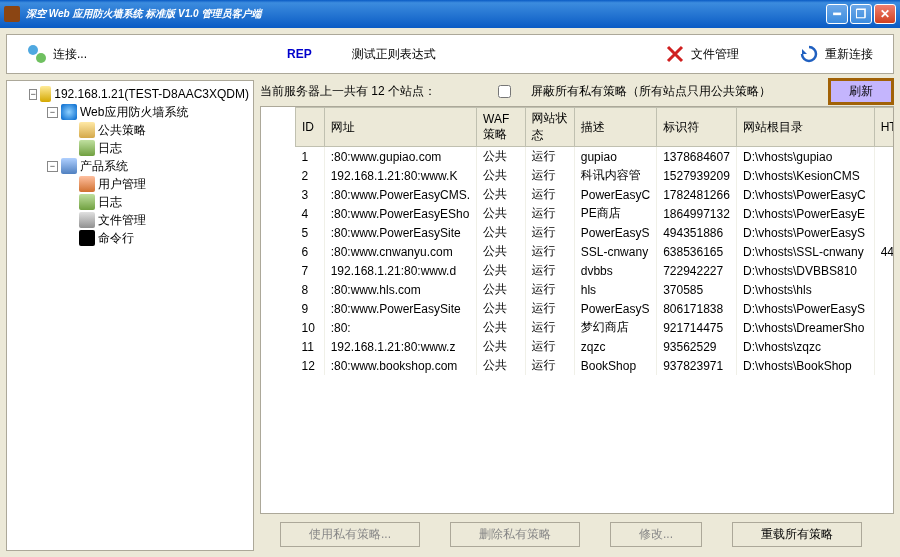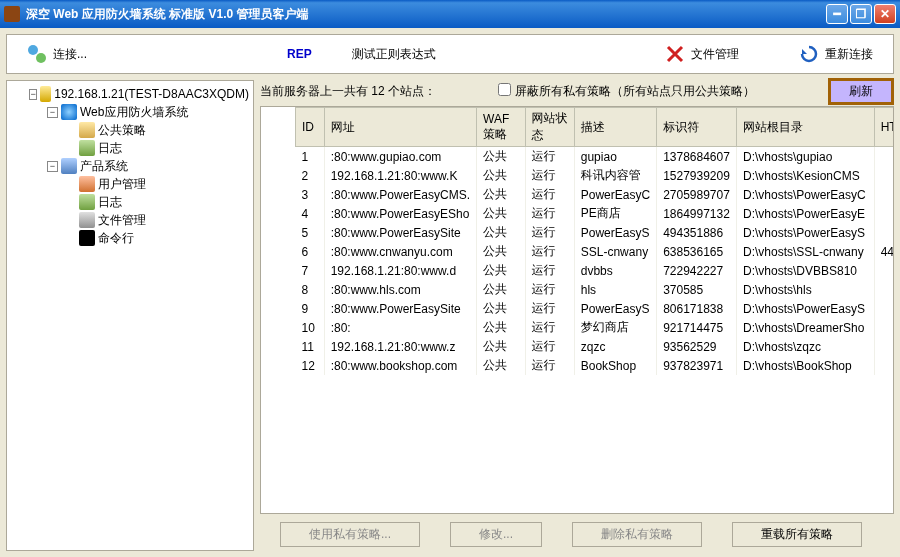--- a/index.html
+++ b/index.html
@@ -1,20 +1,20 @@
 <!DOCTYPE html>
 <html><head>
 <meta charset="utf-8">
 <style>
 * { box-sizing: border-box; margin: 0; padding: 0; font-family: "SimSun", "Microsoft YaHei", sans-serif; font-size: 12px; }
 body { background: #ece9d8; width: 900px; height: 557px; overflow: hidden; }
 
 .titlebar { background: linear-gradient(#0a5bc4, #3c8cde 10%, #0a5bc4); height: 28px; display: flex; align-items: center; padding: 0 4px; color: white; }
 .titlebar .appicon { width: 16px; height: 16px; background: #8b4513; border-radius: 2px; margin-right: 6px; }
-.titlebar .title { flex: 1; font-weight: bold; font-size: 12px; }
+.titlebar .title { flex: 1; font-weight: bold; font-size: 10px; font-style: italic; }
 .titlebar .winbtns { display: flex; gap: 2px; }
 .titlebar .winbtn { width: 22px; height: 20px; border: 1px solid #fff; border-radius: 3px; display: flex; align-items: center; justify-content: center; cursor: pointer; font-weight: bold; }
 .titlebar .min, .titlebar .max { background: linear-gradient(#6da8e8, #3c8cde); }
 .titlebar .close { background: linear-gradient(#f08070, #d04020); }
 
 .content { display: flex; flex-direction: column; height: 529px; padding: 6px; gap: 6px; }
 
 .toolbar { background: #fff; border: 1px solid #aca899; height: 40px; display: flex; align-items: center; padding: 0 20px; }
 .tbitem { display: flex; align-items: center; gap: 6px; cursor: pointer; }
 .tbicon { width: 20px; height: 20px; }
@@ -37,21 +37,21 @@
 .ic-user { background: linear-gradient(#ffc0a0, #d07030); }
 .ic-file { background: linear-gradient(#e0e0e0, #909090); }
 .ic-cmd { background: #000; }
 .ind1 { padding-left: 18px; }
 .ind2 { padding-left: 36px; }
 .ind3 { padding-left: 54px; }
 
 .rightpane { flex: 1; display: flex; flex-direction: column; gap: 4px; min-width: 0; }
 .toprow { display: flex; align-items: center; gap: 12px; height: 22px; }
 .toprow .lbl { flex: 0 0 auto; }
-.chk { display: flex; gap: 4px; }
+.chk { display: flex; align-items: center; gap: 20px; }
 .chk input { width: 13px; height: 13px; }
 .refresh { margin-left: auto; padding: 2px 18px; border: 3px solid #a16207; background: #c4b5fd; cursor: pointer; }
 
 .tablewrap { flex: 1; background: #fff; border: 1px solid #aca899; overflow: auto; }
 table { border-collapse: collapse; width: 100%; margin-left: 34px; }
 th { background: #ece9d8; border: 1px solid #c0c0b0; padding: 2px 6px; text-align: left; font-weight: normal; position: sticky; top: 0; height: 18px; }
 td { padding: 1px 6px; height: 17px; white-space: nowrap; overflow: hidden; border-right: 1px solid #f0f0e8; }
 
 .bottomrow { display: flex; gap: 30px; padding: 4px 20px; }
 .btn { padding: 3px 28px; border: 1px solid #aca899; background: #ece9d8; cursor: pointer; }
@@ -204,21 +204,21 @@
                 <td>1527939209</td>
                 <td>D:\vhosts\KesionCMS</td>
                 <td></td>
               </tr>
               <tr>
                 <td>3</td>
                 <td>:80:www.PowerEasyCMS.</td>
                 <td>公共</td>
                 <td>运行</td>
                 <td>PowerEasyC</td>
-                <td>2705989707</td>
+                <td>1782481266</td>
                 <td>D:\vhosts\PowerEasyC</td>
                 <td></td>
               </tr>
               <tr>
                 <td>4</td>
                 <td>:80:www.PowerEasyESho</td>
                 <td>公共</td>
                 <td>运行</td>
                 <td>PE商店</td>
                 <td>1864997132</td>
@@ -304,20 +304,20 @@
                 <td>937823971</td>
                 <td>D:\vhosts\BookShop</td>
                 <td></td>
               </tr>
             </tbody>
         </table>
       </div>
 
       <div class="bottomrow">
         <button class="btn disabled">使用私有策略...</button>
+        <button class="btn disabled">删除私有策略</button>
         <button class="btn disabled">修改...</button>
-        <button class="btn disabled">删除私有策略</button>
         <button class="btn">重载所有策略</button>
       </div>
     </div>
   </div>
 
 </div>
 
 </body></html>

